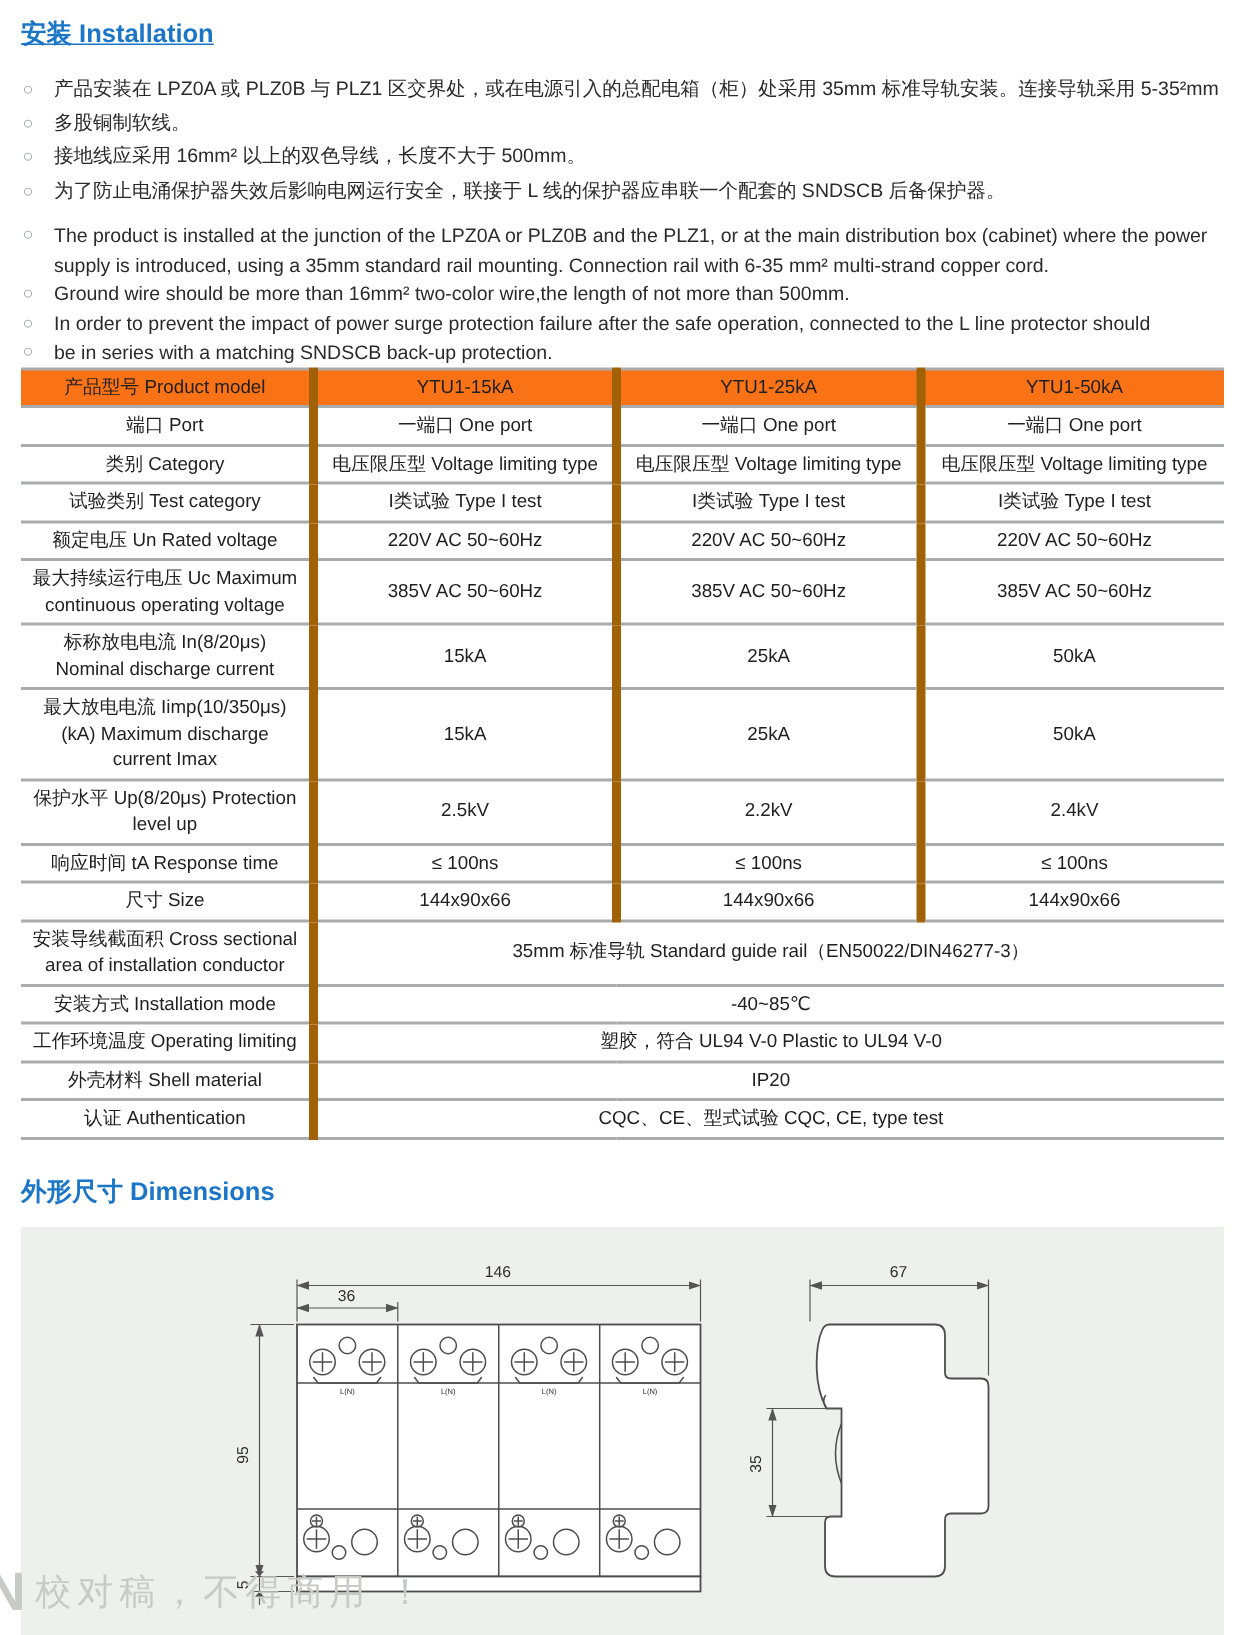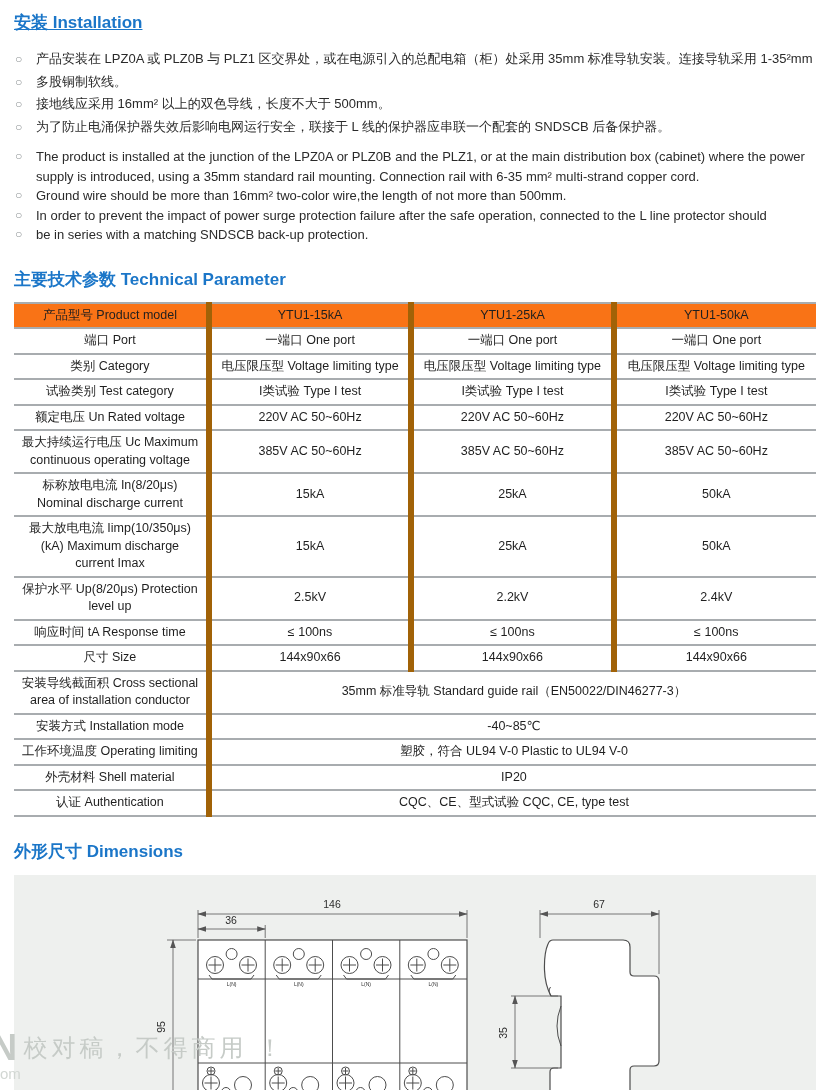--- a/index.html
+++ b/index.html
@@ -56,34 +56,33 @@
   .watermark .wm-d { font-size:15px; color:#d2d7d3; margin-left:9px; margin-top:-4px; }
 </style>
 </head>
 <body>
 
 <div class="content">
 
   <h2 class="section-title t-install">安装 Installation</h2>
 
   <ul class="bullets cn">
-    <li><span class="mark">○</span><span>产品安装在 LPZ0A 或 PLZ0B 与 PLZ1 区交界处，或在电源引入的总配电箱（柜）处采用 35mm 标准导轨安装。连接导轨采用 1-35²mm</span></li>
+    <li><span class="mark">○</span><span>产品安装在 LPZ0A 或 PLZ0B 与 PLZ1 区交界处，或在电源引入的总配电箱（柜）处采用 35mm 标准导轨安装。连接导轨采用 5-35²mm</span></li>
     <li><span class="mark">○</span><span>多股铜制软线。</span></li>
     <li><span class="mark">○</span><span>接地线应采用 16mm² 以上的双色导线，长度不大于 500mm。</span></li>
     <li><span class="mark">○</span><span>为了防止电涌保护器失效后影响电网运行安全，联接于 L 线的保护器应串联一个配套的 SNDSCB 后备保护器。</span></li>
   </ul>
 
   <ul class="bullets en">
     <li><span class="mark">○</span><span>The product is installed at the junction of the LPZ0A or PLZ0B and the PLZ1, or at the main distribution box (cabinet) where the power supply is introduced, using a 35mm standard rail mounting. Connection rail with 6-35 mm² multi-strand copper cord.</span></li>
     <li><span class="mark">○</span><span>Ground wire should be more than 16mm² two-color wire,the length of not more than 500mm.</span></li>
     <li><span class="mark">○</span><span>In order to prevent the impact of power surge protection failure after the safe operation, connected to the L line protector should</span></li>
     <li><span class="mark">○</span><span>be in series with a matching SNDSCB back-up protection.</span></li>
   </ul>
 
-  <h2 class="section-title t-tech">主要技术参数 Technical Parameter</h2>
 
   <table class="params">
     <colgroup>
         <col class="c1">
         <col>
         <col>
         <col>
       </colgroup>
     <tbody>
       <tr class="hdr">
@@ -335,14 +334,13 @@
           <line class="dim" x1="501" y1="121" x2="501" y2="193" marker-start="url(#arw)" marker-end="url(#arw)"></line>
           <text class="dimtxt" x="493" y="158" text-anchor="middle" transform="rotate(-90 493 158)">35</text>
         </g>
       </g>
     </svg>
   </div>
 </div>
 
 <div class="watermark">
   <div><span class="wm-n">N</span> <span class="wm-t">校对稿，不得商用 ！</span></div>
-  <div class="wm-d">om</div>
 </div>
 
 </body></html>

